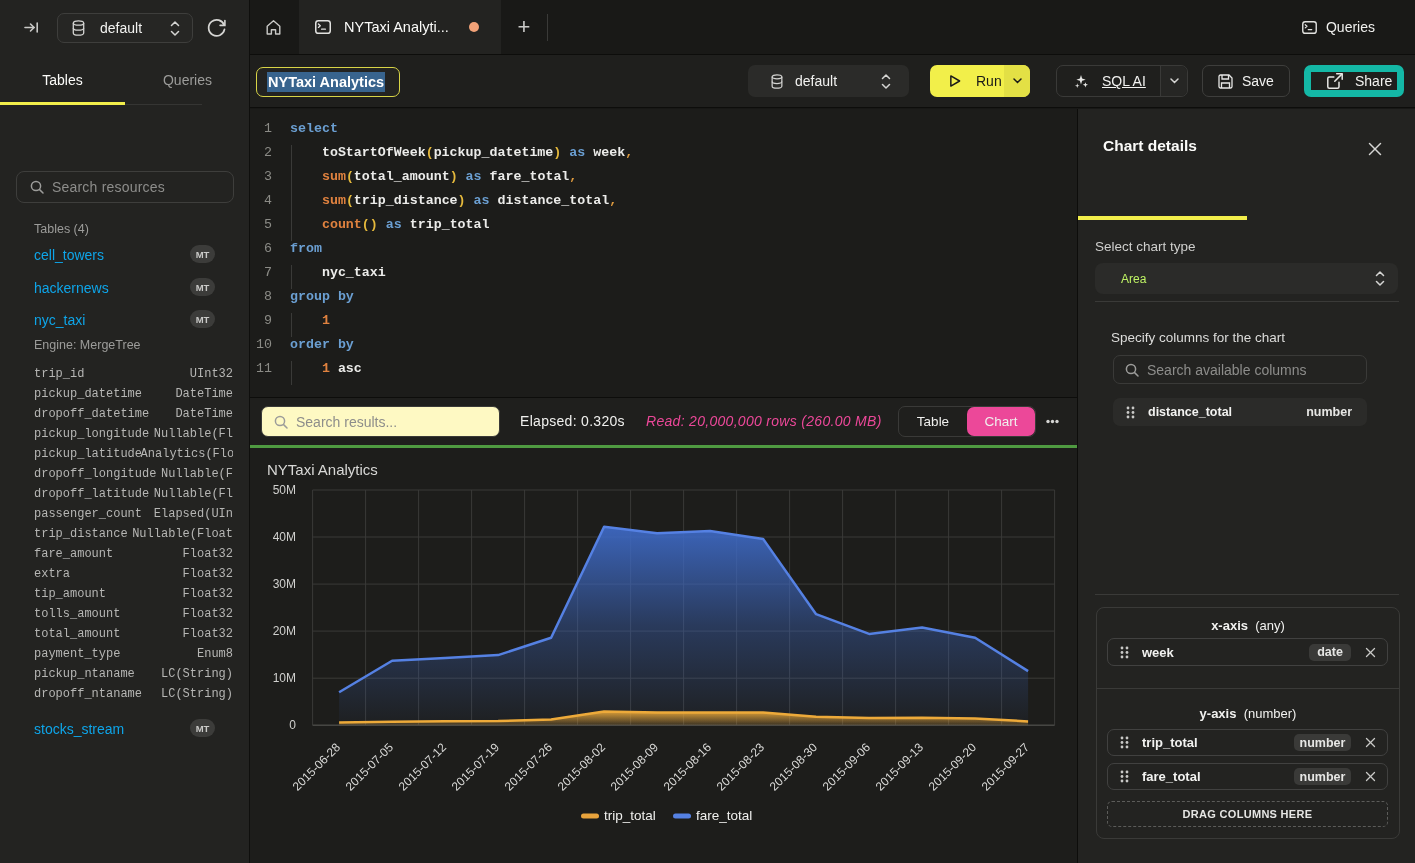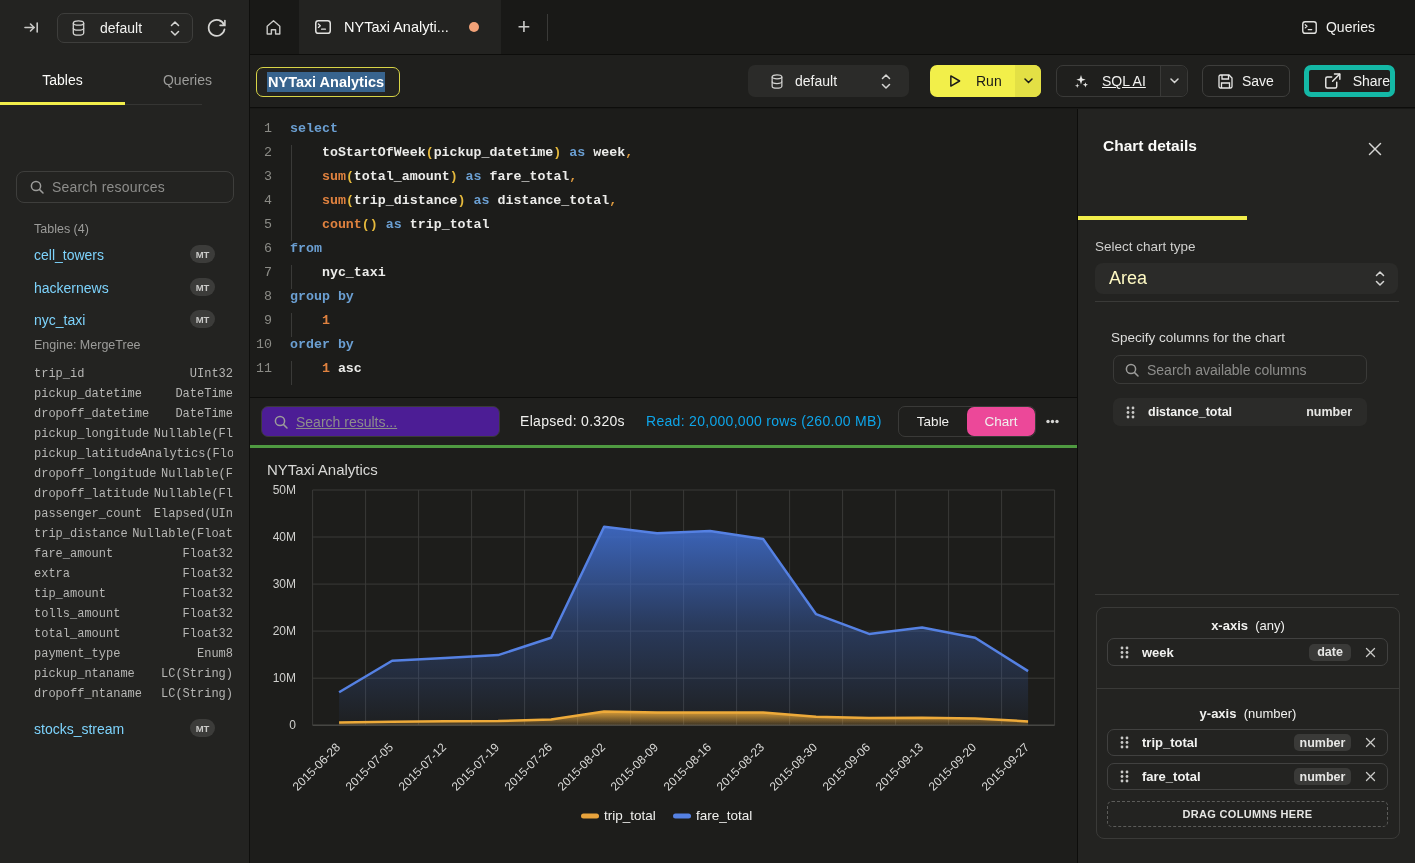--- a/index.html
+++ b/index.html
@@ -20,46 +20,46 @@
   #queriesbtn { right:40px; top:0; height:54px; display:flex; align-items:center; gap:9px; color:#f0f0ee; font-size:14px; }
 
   
   #sidebar { left:0; top:55px; width:250px; height:808px; background:#232321; border-right:1px solid #0f0f0d; }
   #sidetabs { left:0; top:0; width:202px; height:50px; border-bottom:1px solid #353533; }
   .sidetab { width:125px; height:50px; display:flex; align-items:center; justify-content:center; font-size:14px; }
   #sideunderline { left:0; top:47px; width:125px; height:3px; background:#f2ee4b; }
   #newtable { left:16px; top:67px; width:218px; height:34px; background:#f8f54d; border-radius:8px; display:flex; align-items:center; justify-content:center; gap:8px; color:#111; font-size:14px; font-weight:500;}
   #sidesearch { left:16px; top:116px; width:218px; height:32px; border:1px solid #3e3e3c; border-radius:8px; display:flex; align-items:center; gap:8px; padding-left:13px; color:#8d8d8b; font-size:14px; letter-spacing:0.2px; }
   #tablescount { left:34px; top:167px; font-size:12.5px; color:#9c9c9a; font-weight:500; }
-  .tbl { left:34px; font-size:14px; color:#7dd3fc; }
+  .tbl { left:34px; font-size:14px; color:#0ea5e9; }
   .mt { width:25px; height:18px; background:#3c3c3a; border-radius:9px; color:#cacac8; font-size:9.5px; font-weight:700; display:flex; align-items:center; justify-content:center; position:absolute; left:190px;text-align:center; }
   .col { left:34px; width:199px; display:flex; justify-content:space-between; font-size:12px; color:#b6b6b4; white-space:pre; }
   .col span { overflow:hidden; }
 
   
   #mainbar { left:250px; top:55px; width:1165px; height:53px; background:#1f1f1d; border-bottom:1px solid #0d0d0b; }
   #titlebox { left:6px; top:12px; width:144px; height:30px; border:1.5px solid #d8d446; border-radius:7px; background:#232321; display:flex; align-items:center; padding-left:10px; }
   #titlebox span { background:#38648e; color:#fff; font-size:14.5px; font-weight:700; padding:2px 1px; }
   .btn { position:absolute; top:10px; height:32px; border-radius:7px; display:flex; align-items:center; font-size:14px; }
   #dbsel2 { left:498px; width:161px; background:#2b2b29; }
-  #runbtn { left:680px; width:111px; background:#f2ef4a; color:#1a1a18; font-weight:500; }
+  #runbtn { left:680px; width:100px; background:#f2ef4a; color:#1a1a18; font-weight:500; }
   #sqlai  { left:806px; width:132px; border:1px solid #3a3a38; }
   #savebtn { left:952px; width:88px; border:1px solid #3e3e3c; }
-  #sharebtn { left:1054px; width:91px; border:5px solid #14b8a6; }
+  #sharebtn { left:1054px; width:100px; border:7px solid #14b8a6; }
 
   
   #editor { left:250px; top:109px; width:827px; height:289px; background:#1c1c1a; border-bottom:1px solid #0d0d0b; font-family:"Liberation Mono", monospace; font-size:13.3px; font-weight:700; }
   .ln { position:absolute; width:22px; text-align:right; color:#8b8b86; font-weight:400; }
   .cl { position:absolute; left:40px; white-space:pre; }
   .kw { color:#6b9fd2; } .fn { color:#e0823f; } .pn { color:#e5b93c; } .id { color:#ececea; } .nm { color:#e0823f; } .cm { color:#dd9a3e; }
   .guide { position:absolute; left:41px; width:1px; background:#3a3a38; }
 
   
   #resultsbar { left:250px; top:398px; width:827px; height:47px; background:#1f1f1d; }
-  #ressearch { left:11px; top:8px; width:239px; height:31px; border:1px solid #3a3a38; background:#4c1d95; border-radius:7px; display:flex; align-items:center; gap:8px; padding-left:12px; color:#8d8d8b; font-size:14px;text-decoration:underline; }
+  #ressearch { left:11px; top:8px; width:239px; height:31px; border:1px solid #3a3a38; background:#fef9c3; border-radius:7px; display:flex; align-items:center; gap:8px; padding-left:12px; color:#8d8d8b; font-size:14px; }
   #segm { left:648px; top:8px; width:138px; height:31px; border:1px solid #3a3a38; border-radius:7px; display:flex; }
   .seg { width:68px; display:flex; align-items:center; justify-content:center; font-size:13.5px; color:#f0f0ee; }
   #seg2 { background:#ec4899; border-radius:7px; }
   #greenline { left:250px; top:445px; width:827px; height:3px; background:#4f9a41; }
 
   
   #chart { left:250px; top:448px; width:827px; height:415px; background:#1d1d1b; }
 
   
   #panel { left:1078px; top:109px; width:337px; height:754px; background:#232321; }
@@ -252,21 +252,21 @@
 </div>
 <div class="abs" id="resultsbar">
   <div class="abs" id="ressearch">
     <svg width="14" height="14" viewBox="0 0 14 14" fill="none" stroke="#9c9c9a" stroke-width="1.5" stroke-linecap="round">
       <circle cx="6" cy="6" r="4.6"></circle>
         <line x1="9.6" y1="9.6" x2="13" y2="13"></line>
     </svg>
     <span>Search results...</span>
   </div>
   <div class="abs" style="left:270px;top:15px;font-size:14px;letter-spacing:0.3px;color:#f0f0ee;">Elapsed: 0.320s</div>
-  <div class="abs" style="left:396px;top:15px;font-size:14px;letter-spacing:0.3px;color:#0ea5e9;">Read: 20,000,000 rows (260.00 MB)</div>
+  <div class="abs" style="left:396px;top:15px;font-size:14px;letter-spacing:0.3px;color:#ec4899;font-style:italic;">Read: 20,000,000 rows (260.00 MB)</div>
   <div class="abs" id="segm">
       <div class="seg">Table</div>
       <div class="seg" id="seg2">Chart</div>
     </div>
   <svg class="abs" style="left:796px;top:21px;position:absolute" width="13" height="5" viewBox="0 0 13 5" fill="#d5d5d3">
       <circle cx="2" cy="2.5" r="1.7"></circle>
       <circle cx="6.5" cy="2.5" r="1.7"></circle>
       <circle cx="11" cy="2.5" r="1.7"></circle>
     </svg>
 </div>
@@ -345,21 +345,21 @@
 </div>
 <div class="abs" id="panel">
   <div class="abs" style="left:25px;top:28px;font-size:15.5px;font-weight:700;color:#fbfbf9;">Chart details</div>
   <svg class="abs" style="left:290px;top:33px" width="14" height="14" viewBox="0 0 14 14" stroke="#d5d5d3" stroke-width="1.5" stroke-linecap="round">
       <line x1="1.5" y1="1.5" x2="12.5" y2="12.5"></line>
       <line x1="12.5" y1="1.5" x2="1.5" y2="12.5"></line>
     </svg>
   <div class="abs" id="punderline"></div>
   <div class="abs" style="left:17px;top:130px;font-size:13.5px;font-weight:500;color:#cfcfcd;">Select chart type</div>
   <div class="abs chip" style="left:17px;top:154px;width:303px;height:31px;border-radius:8px;">
-    <span style="margin-left:14px;font-size:18px;color:#fef9c3;">Area</span>
+    <span style="margin-left:26px;font-size:12px;color:#bef264;">Area</span>
     <svg style="margin-left:auto;margin-right:13px" width="10" height="15" viewBox="0 0 10 15" fill="none" stroke="#d5d5d3" stroke-width="1.5" stroke-linecap="round" stroke-linejoin="round">
         <path d="M1.5 4.5 L5 1 L8.5 4.5"></path>
         <path d="M1.5 10.5 L5 14 L8.5 10.5"></path>
       </svg>
   </div>
   <div class="abs" style="left:17px;top:192px;width:304px;height:1px;background:#3a3a38;"></div>
   <div class="abs" style="left:33px;top:221px;font-size:13.5px;font-weight:500;color:#dcdcda;">Specify columns for the chart</div>
   <div class="abs pinput" style="left:35px;top:246px;width:254px;height:29px;gap:8px;padding-left:11px;color:#8d8d8b;font-size:14px;">
     <svg width="14" height="14" viewBox="0 0 14 14" fill="none" stroke="#9c9c9a" stroke-width="1.5" stroke-linecap="round">
         <circle cx="6" cy="6" r="4.6"></circle>

